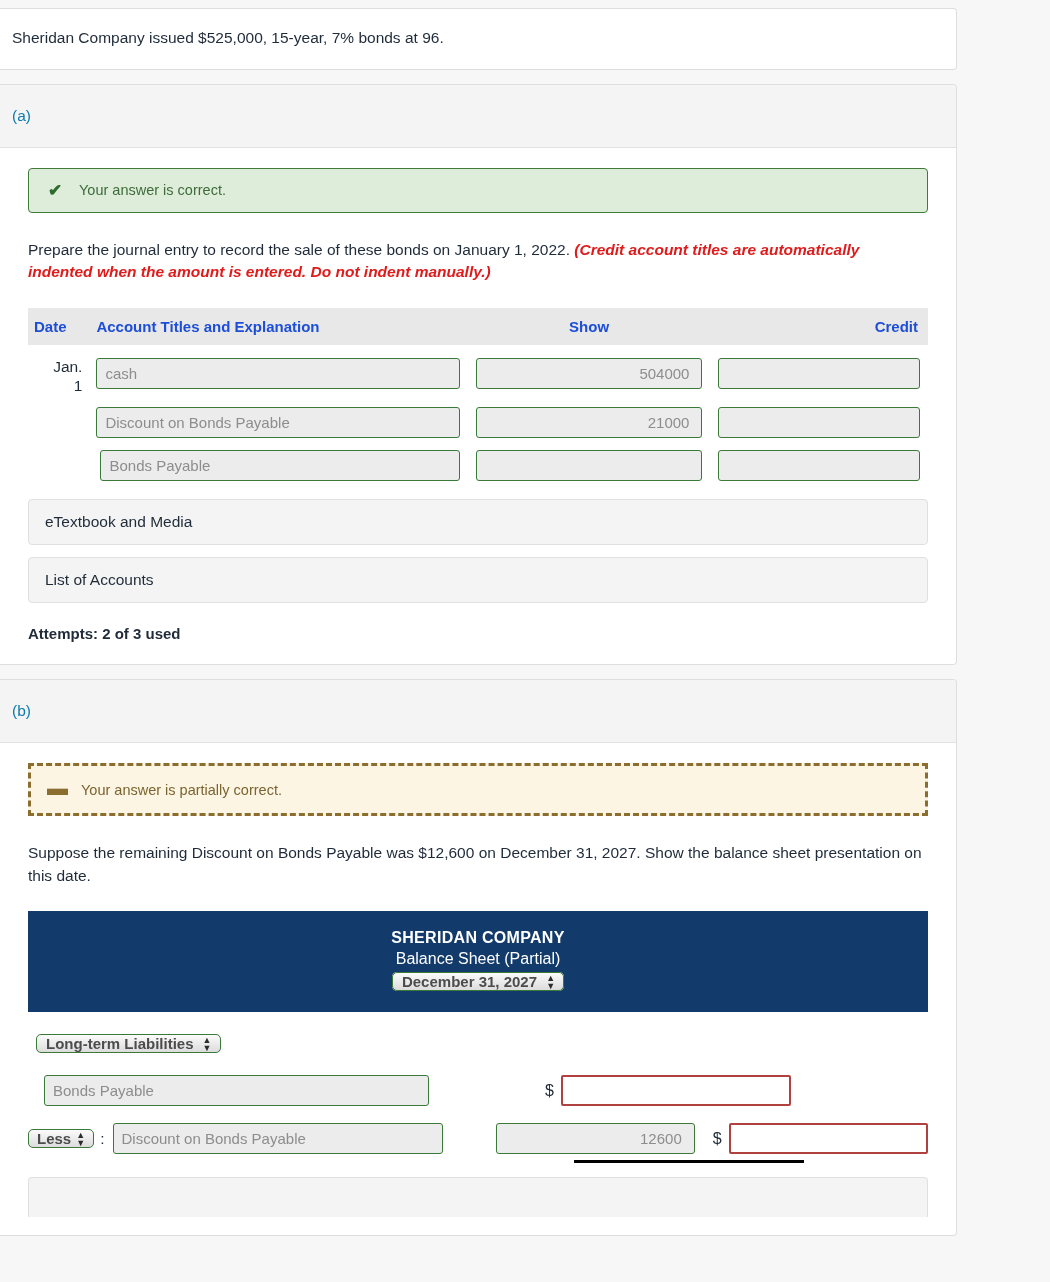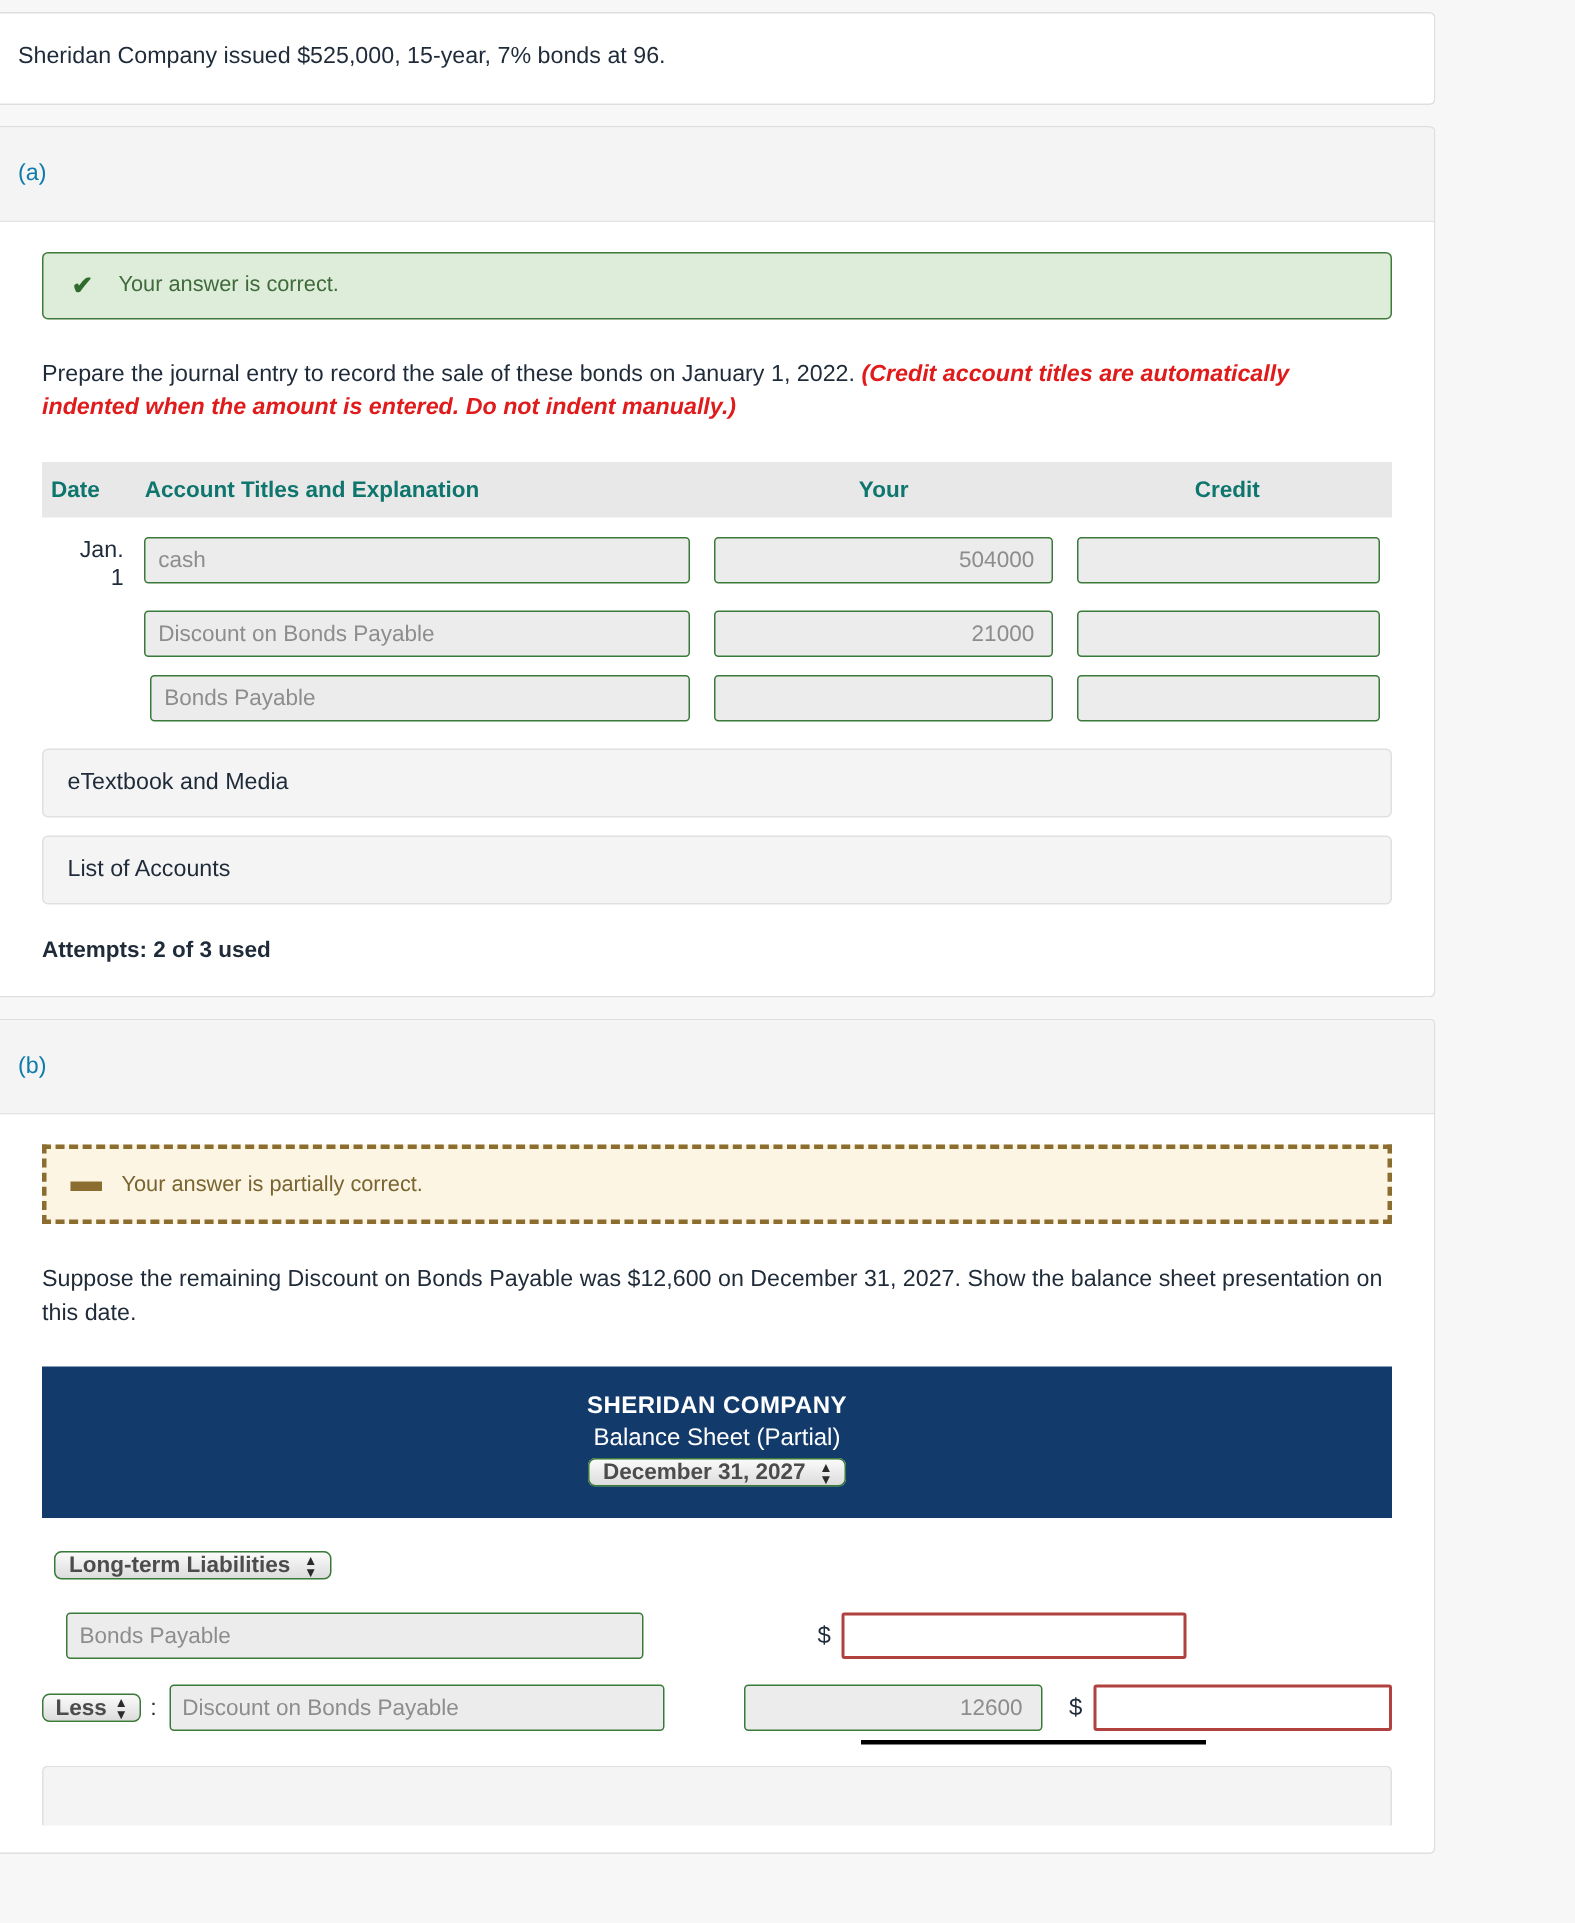--- a/index.html
+++ b/index.html
@@ -83,28 +83,28 @@
     font-weight: bold;
     font-style: italic;
   }
 
   
   .jtable { width: 100%; border-collapse: collapse; }
   .jtable thead th {
     background: #e8e8e8;
     font-size: 15px;
     font-weight: bold;
-    color: #0f766e;
+    color: #1d4ed8;
     padding: 10px 8px;
     white-space: nowrap;
   }
   .jtable th.c-date { width: 62px; text-align: left; padding-left: 6px; }
   .jtable th.c-acct { text-align: left; }
   .jtable th.c-debit { text-align: center; width: 260px; }
-  .jtable th.c-credit { width: 225px; padding-right: 10px; }
+  .jtable th.c-credit { text-align: right; width: 225px; padding-right: 10px; }
   .jtable td { padding: 6px 8px; vertical-align: middle; }
   .jtable td.c-date {
     text-align: right;
     font-size: 15.5px;
     line-height: 1.25;
     padding-right: 6px;
     padding-left: 0;
     white-space: nowrap;
     vertical-align: top;
     padding-top: 12px;
@@ -241,21 +241,21 @@
 
         <p class="instructions">
           <span>Prepare the journal entry to record the sale of these bonds on January 1, 2022. </span><span class="em-red">(Credit account titles are automatically indented when the amount is entered. Do not indent manually.)</span>
         </p>
 
         <table class="jtable">
           <thead>
             <tr>
               <th class="c-date">Date</th>
               <th class="c-acct">Account Titles and Explanation</th>
-              <th class="c-debit">Your</th>
+              <th class="c-debit">Show</th>
               <th class="c-credit">Credit</th>
             </tr>
           </thead>
           <tbody>
             <tr>
               <td class="c-date">
                 <div>Jan.</div>
                 <div>1</div>
               </td>
               <td class="cell-acct">

